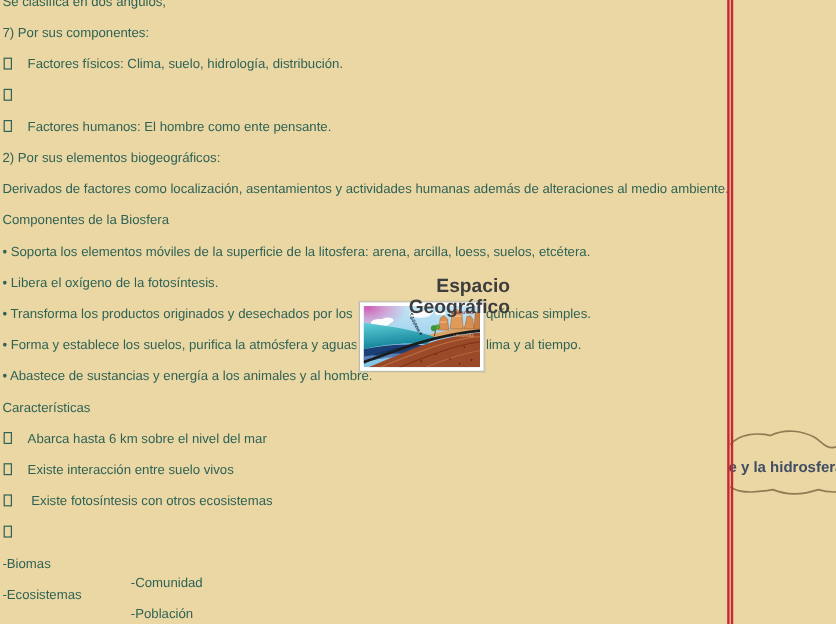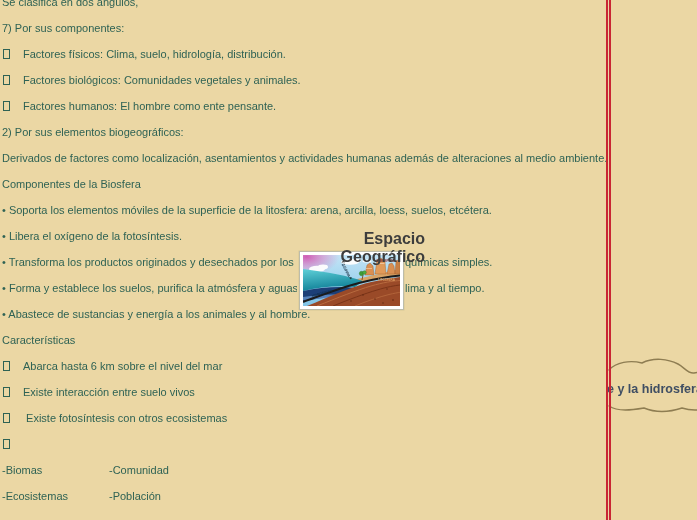--- a/index.html
+++ b/index.html
@@ -12,21 +12,21 @@
     position:absolute;left:2px;top:-11.5px;width:604px;
     color:#2e6254;font-size:11px;
   }
   .line{height:26px;line-height:26px;white-space:nowrap;position:relative;}
   .tofu{
     display:inline-block;width:5px;height:8px;
     border:1px solid #2e6254;margin:0 13px 0 1px;vertical-align:-1px;
   }
   .clip{display:inline-block;width:295px;overflow:hidden;vertical-align:top;white-space:nowrap;}
   .frag-right{position:absolute;left:403px;top:0;}
-  .c2{position:absolute;left:107px;top:0;}
+  .c2{position:absolute;left:107px;top:16px;}
   .fig-title{
     position:absolute;left:280px;top:230px;width:145px;text-align:right;
     font-size:16px;font-weight:bold;color:#3d3d3d;z-index:3;
   }
   .fig-frame{
     position:absolute;left:299px;top:251px;width:105px;height:59px;
     background:#ffffff;border:1px solid #bcbcab;box-sizing:border-box;
     padding:3px;z-index:2;box-shadow:0 0 0 0.5px #d8c894;
   }
   .fig-frame svg{display:block;}
@@ -41,21 +41,21 @@
     font-size:12.5px;font-weight:bold;color:#3f4e63;white-space:nowrap;
   }
 </style>
 </head>
 <body>
 
 <div class="doc">
   <div class="line"><span>Se clasifica en dos ángulos,</span></div>
   <div class="line"><span>7) Por sus componentes:</span></div>
   <div class="line"><span class="tofu"></span><span>Factores físicos: Clima, suelo, hidrología, distribución.</span></div>
-  <div class="line"><span class="tofu"></span><span>Factores biológicos: Comunidades vegetales y animales.</span></div>
+  <div class="line"><span class="tofu"></span></div>
   <div class="line"><span class="tofu"></span><span>Factores humanos: El hombre como ente pensante.</span></div>
   <div class="line"><span>2) Por sus elementos biogeográficos:</span></div>
   <div class="line"><span>Derivados de factores como localización, asentamientos y actividades humanas además de alteraciones al medio ambiente.</span></div>
   <div class="line"><span>Componentes de la Biosfera</span></div>
   <div class="line"><span>• Soporta los elementos móviles de la superficie de la litosfera: arena, arcilla, loess, suelos, etcétera.</span></div>
   <div class="line"><span>• Libera el oxígeno de la fotosíntesis.</span></div>
   <div class="line">
     <span class="clip"><span>• Transforma los productos originados y desechados por los organismos en sustancias </span></span>
     <span class="frag-right">químicas simples.</span>
   </div>

